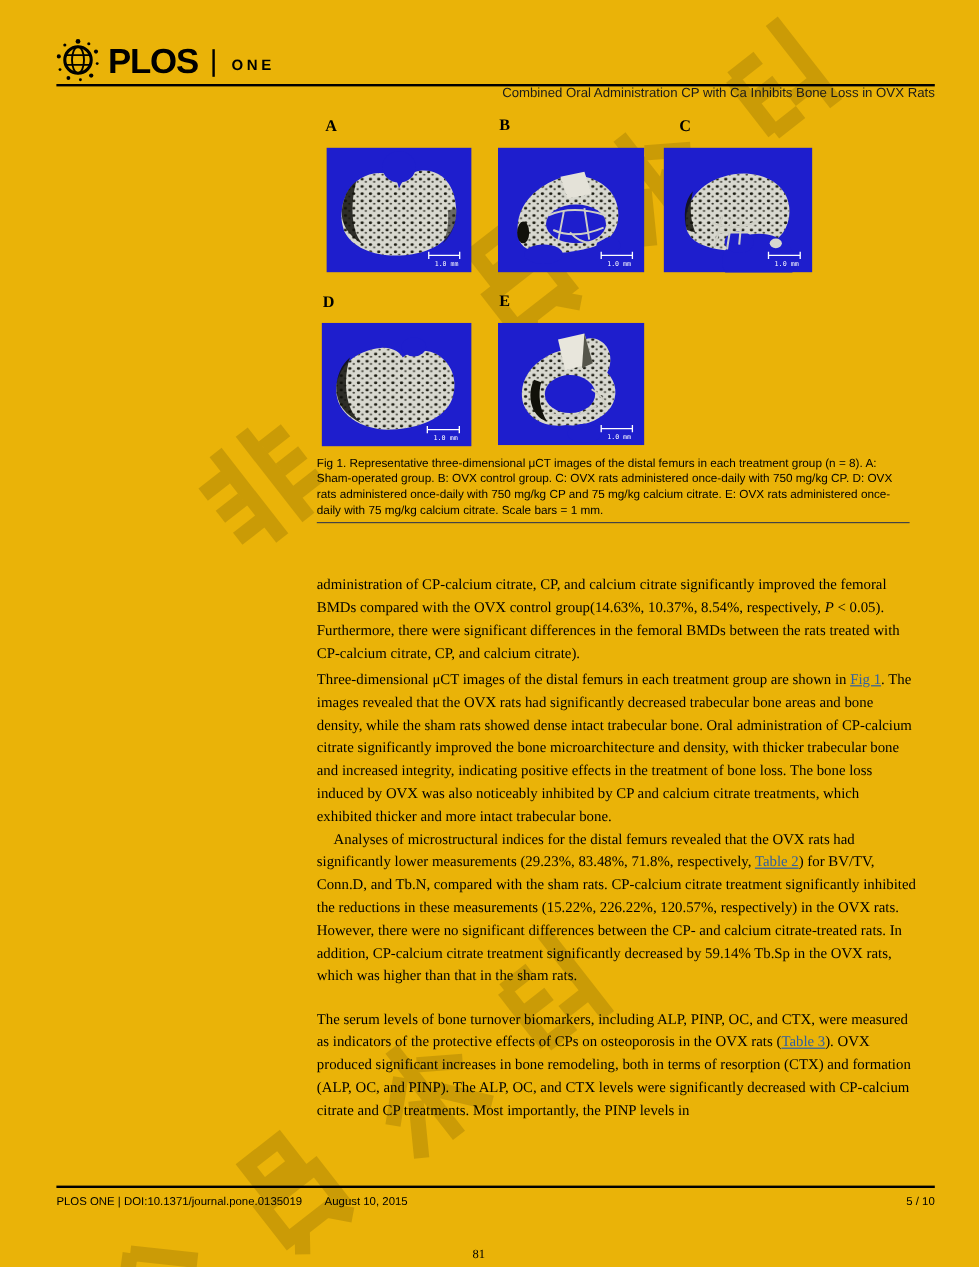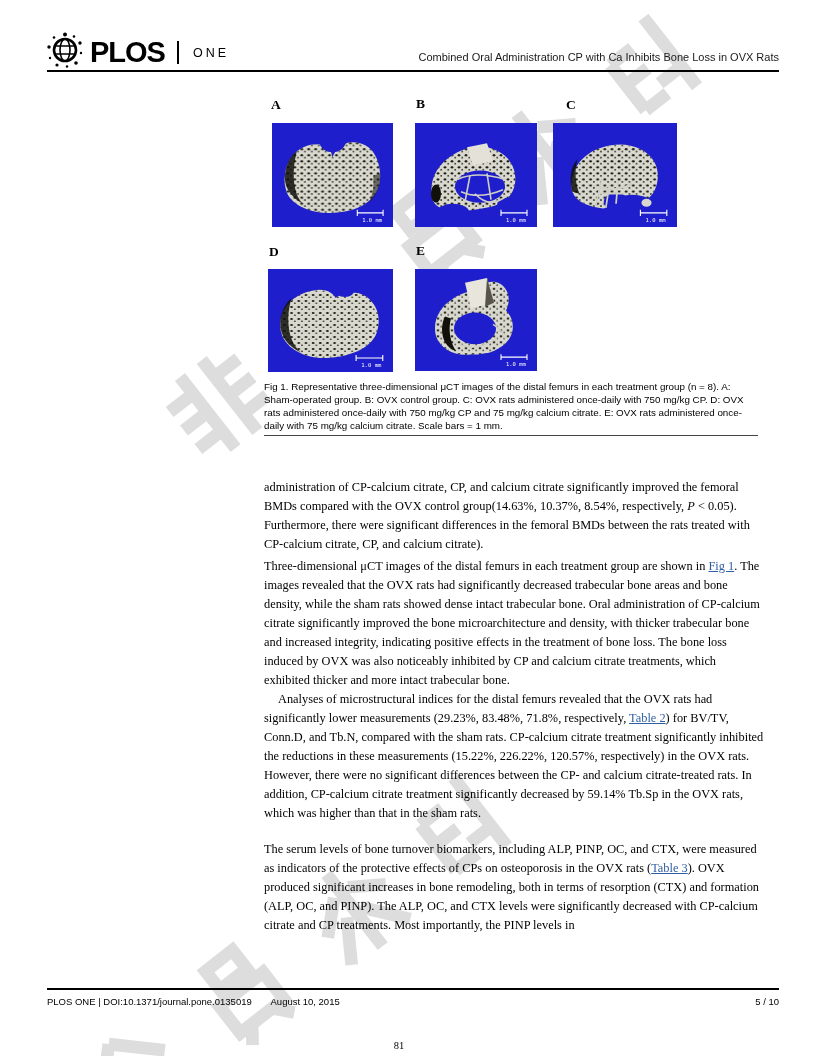--- a/index.html
+++ b/index.html
@@ -1,32 +1,32 @@
 <!DOCTYPE html>
 <html><head>
 <meta charset="utf-8">
 <style>
   html,body{margin:0;padding:0;background:#888;}
-  .page{position:relative;width:816px;height:1056px;background:#ffffff;overflow:hidden;
+  .page{position:relative;width:816px;height:1056px;background:#eab308;overflow:hidden;
         font-family:"Liberation Serif",serif;color:#000;}
   .abs{position:absolute;}
   .z1{z-index:1;}
 
   
   .wm{position:absolute;z-index:0;opacity:.13;transform:rotate(-38deg);}
 
   
   .logo-row{display:flex;align-items:center;gap:7px;}
   .plos-word{font-family:"Liberation Sans",sans-serif;font-weight:700;font-size:29px;
              letter-spacing:-1px;line-height:1;}
   .logo-div{width:2px;height:23px;background:#000;margin:0 7px 0 5px;}
   .one-word{font-family:"Liberation Sans",sans-serif;font-size:12.5px;letter-spacing:3px;
-            font-weight:400;padding-top:2px;}
+            font-weight:700;padding-top:2px;}
   .running-title{font-family:"Liberation Sans",sans-serif;font-size:11px;color:#1a1a1a;
-                 text-align:right;}
+                 text-align:right;margin-top:21px;}
   .hrule{background:#000;height:2px;}
 
   
   .panel-label{font-family:"Liberation Serif",serif;font-weight:700;font-size:13.5px;}
   .panel{position:absolute;}
   .panel svg{display:block;width:100%;height:100%;}
 
   .caption{font-family:"Liberation Sans",sans-serif;font-size:9.8px;line-height:12.9px;
            color:#000;}
   .caption b{font-weight:400;}

